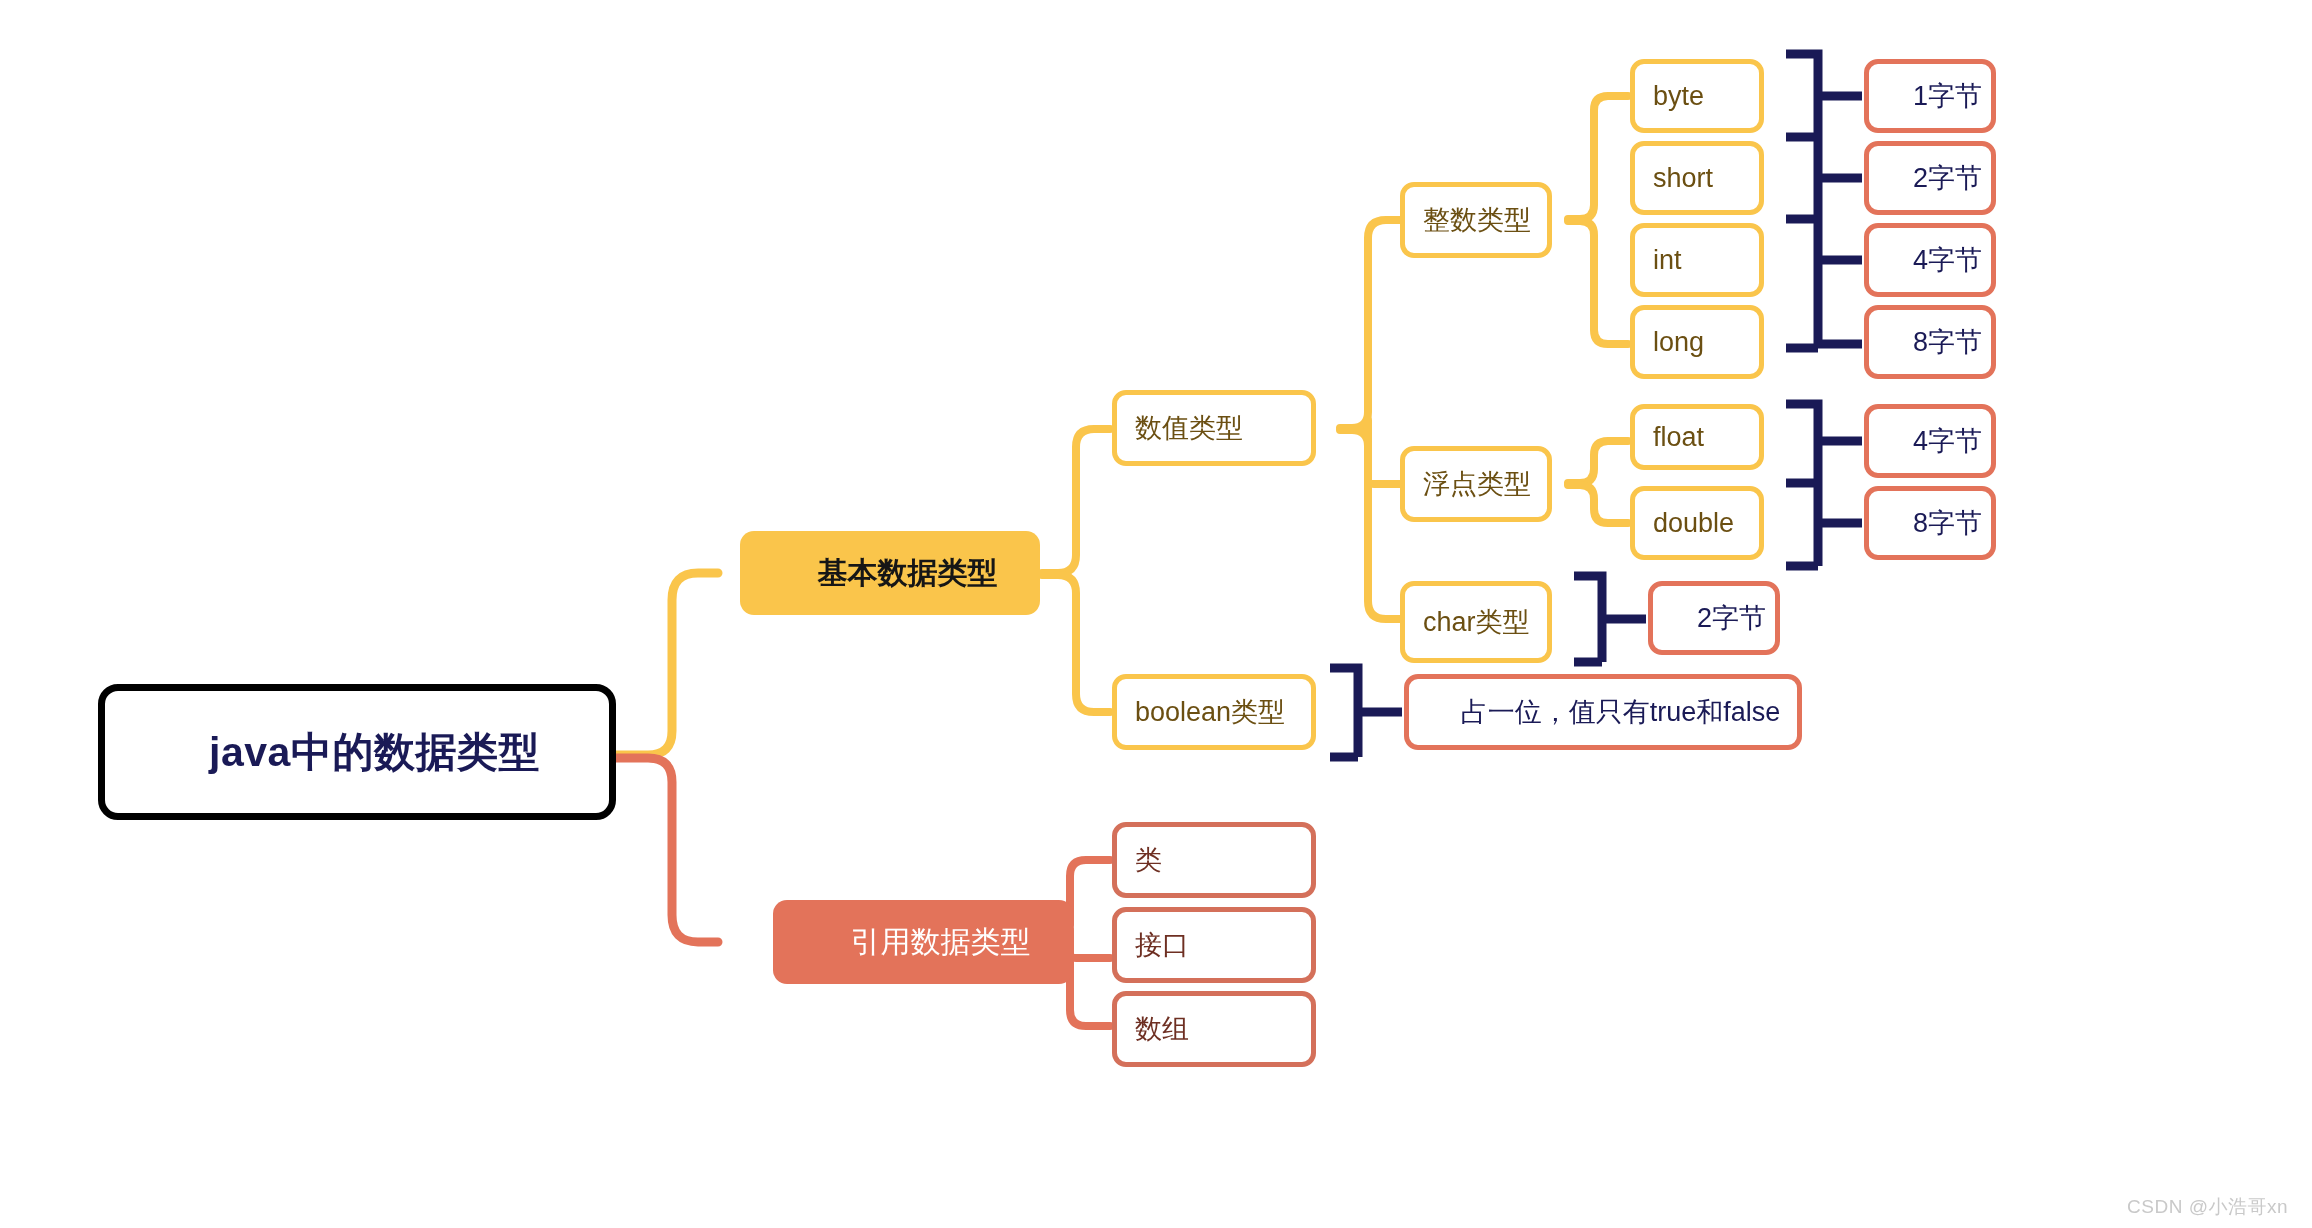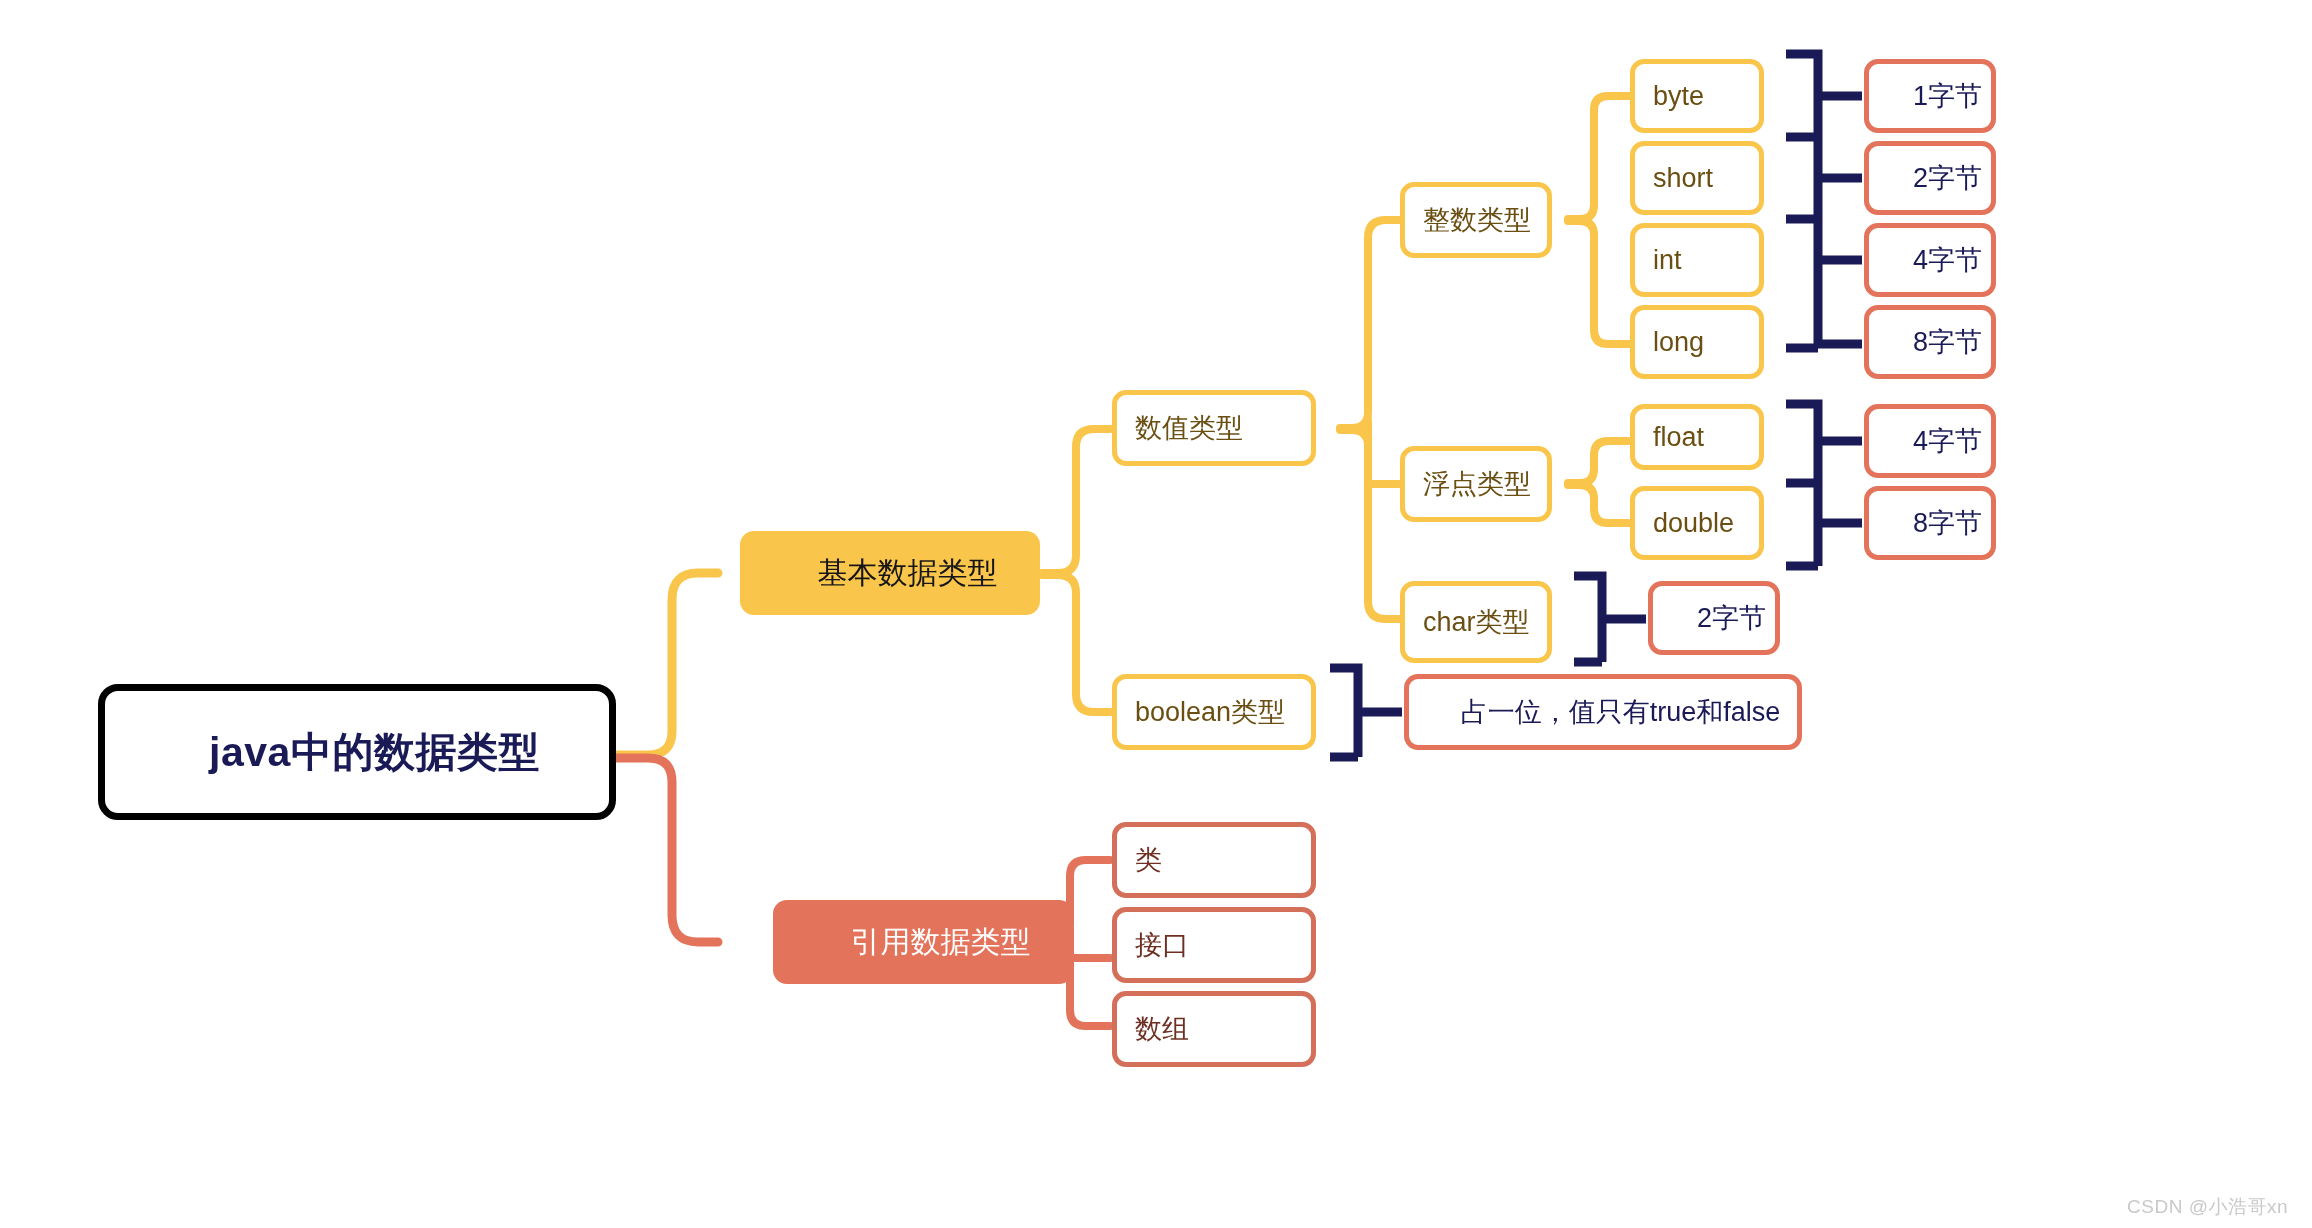--- a/index.html
+++ b/index.html
@@ -44,20 +44,21 @@
     letter-spacing: 0.5px;
   }
 
   
   .node-fill-yellow {
     background: #fac54b;
     border-radius: 14px;
     justify-content: center;
     color: #161616;
     font-size: 30px;
+    font-weight: bold;
   }
   .node-fill-coral {
     background: #e3735a;
     border-radius: 14px;
     justify-content: center;
     color: #ffffff;
     font-size: 30px;
     margin-left: 33px;
   }
 

